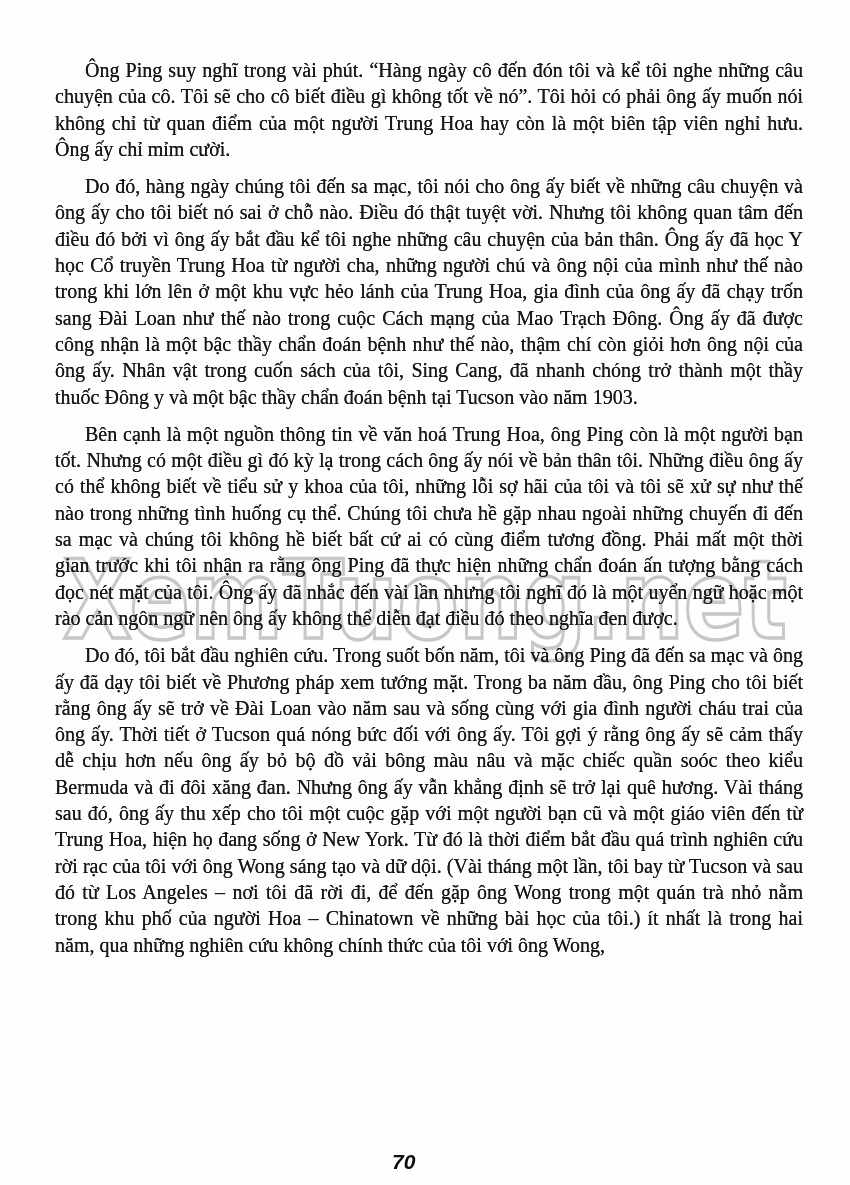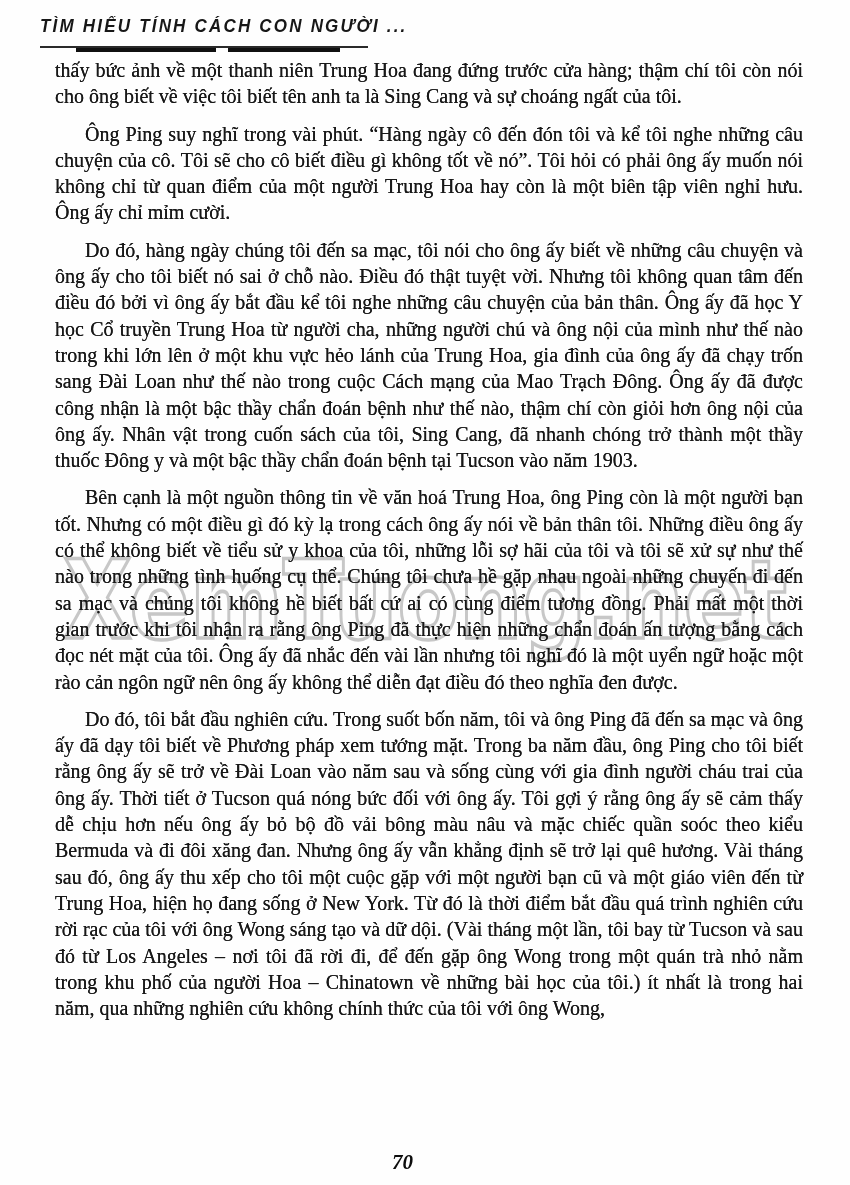--- a/index.html
+++ b/index.html
@@ -104,44 +104,37 @@
     font-weight: normal;
     color: #343434;
     letter-spacing: -0.6px;
     transform: scaleX(0.93) scaleY(1.06);
     transform-origin: center top;
     white-space: nowrap;
   }
   .page-number {
     position: absolute;
     top: 1150px; left: 392px;
-    font-family: Liberation Serif, serif;
+    font-family: Liberation Sans, sans-serif;
     font-size: 21px;
     font-weight: bold;
     font-style: italic;
     color: #0d0d0d;
     z-index: 4;
   }
 </style>
 </head>
 <body>
 
 <div class="page">
 
-  <div class="header">
-    <div class="header-title">TÌM HIỂU TÍNH CÁCH CON NGƯỜI ...</div>
-    <div class="header-underline"></div>
-    <div class="header-underline-thick-1"></div>
-    <div class="header-underline-thick-2"></div>
-  </div>
 
   <div class="watermark">XemTuong.net</div>
 
   <div class="body-text">
-    <p class="no-indent">thấy bức ảnh về một thanh niên Trung Hoa đang đứng trước cửa hàng; thậm chí tôi còn nói cho ông biết về việc tôi biết tên anh ta là Sing Cang và sự choáng ngất của tôi.</p>
     <p>Ông Ping suy nghĩ trong vài phút. “Hàng ngày cô đến đón tôi và kể tôi nghe những câu chuyện của cô. Tôi sẽ cho cô biết điều gì không tốt về nó”. Tôi hỏi có phải ông ấy muốn nói không chỉ từ quan điểm của một người Trung Hoa hay còn là một biên tập viên nghỉ hưu. Ông ấy chỉ mỉm cười.</p>
     <p>Do đó, hàng ngày chúng tôi đến sa mạc, tôi nói cho ông ấy biết về những câu chuyện và ông ấy cho tôi biết nó sai ở chỗ nào. Điều đó thật tuyệt vời. Nhưng tôi không quan tâm đến điều đó bởi vì ông ấy bắt đầu kể tôi nghe những câu chuyện của bản thân. Ông ấy đã học Y học Cổ truyền Trung Hoa từ người cha, những người chú và ông nội của mình như thế nào trong khi lớn lên ở một khu vực hẻo lánh của Trung Hoa, gia đình của ông ấy đã chạy trốn sang Đài Loan như thế nào trong cuộc Cách mạng của Mao Trạch Đông. Ông ấy đã được công nhận là một bậc thầy chẩn đoán bệnh như thế nào, thậm chí còn giỏi hơn ông nội của ông ấy. Nhân vật trong cuốn sách của tôi, Sing Cang, đã nhanh chóng trở thành một thầy thuốc Đông y và một bậc thầy chẩn đoán bệnh tại Tucson vào năm 1903.</p>
     <p>Bên cạnh là một nguồn thông tin về văn hoá Trung Hoa, ông Ping còn là một người bạn tốt. Nhưng có một điều gì đó kỳ lạ trong cách ông ấy nói về bản thân tôi. Những điều ông ấy có thể không biết về tiểu sử y khoa của tôi, những lỗi sợ hãi của tôi và tôi sẽ xử sự như thế nào trong những tình huống cụ thể. Chúng tôi chưa hề gặp nhau ngoài những chuyến đi đến sa mạc và chúng tôi không hề biết bất cứ ai có cùng điểm tương đồng. Phải mất một thời gian trước khi tôi nhận ra rằng ông Ping đã thực hiện những chẩn đoán ấn tượng bằng cách đọc nét mặt của tôi. Ông ấy đã nhắc đến vài lần nhưng tôi nghĩ đó là một uyển ngữ hoặc một rào cản ngôn ngữ nên ông ấy không thể diễn đạt điều đó theo nghĩa đen được.</p>
     <p>Do đó, tôi bắt đầu nghiên cứu. Trong suốt bốn năm, tôi và ông Ping đã đến sa mạc và ông ấy đã dạy tôi biết về Phương pháp xem tướng mặt. Trong ba năm đầu, ông Ping cho tôi biết rằng ông ấy sẽ trở về Đài Loan vào năm sau và sống cùng với gia đình người cháu trai của ông ấy. Thời tiết ở Tucson quá nóng bức đối với ông ấy. Tôi gợi ý rằng ông ấy sẽ cảm thấy dễ chịu hơn nếu ông ấy bỏ bộ đồ vải bông màu nâu và mặc chiếc quần soóc theo kiểu Bermuda và đi đôi xăng đan. Nhưng ông ấy vẫn khẳng định sẽ trở lại quê hương. Vài tháng sau đó, ông ấy thu xếp cho tôi một cuộc gặp với một người bạn cũ và một giáo viên đến từ Trung Hoa, hiện họ đang sống ở New York. Từ đó là thời điểm bắt đầu quá trình nghiên cứu rời rạc của tôi với ông Wong sáng tạo và dữ dội. (Vài tháng một lần, tôi bay từ Tucson và sau đó từ Los Angeles – nơi tôi đã rời đi, để đến gặp ông Wong trong một quán trà nhỏ nằm trong khu phố của người Hoa – Chinatown về những bài học của tôi.) ít nhất là trong hai năm, qua những nghiên cứu không chính thức của tôi với ông Wong,</p>
   </div>
 
 
   <div class="page-number">70</div>
 
 </div>

